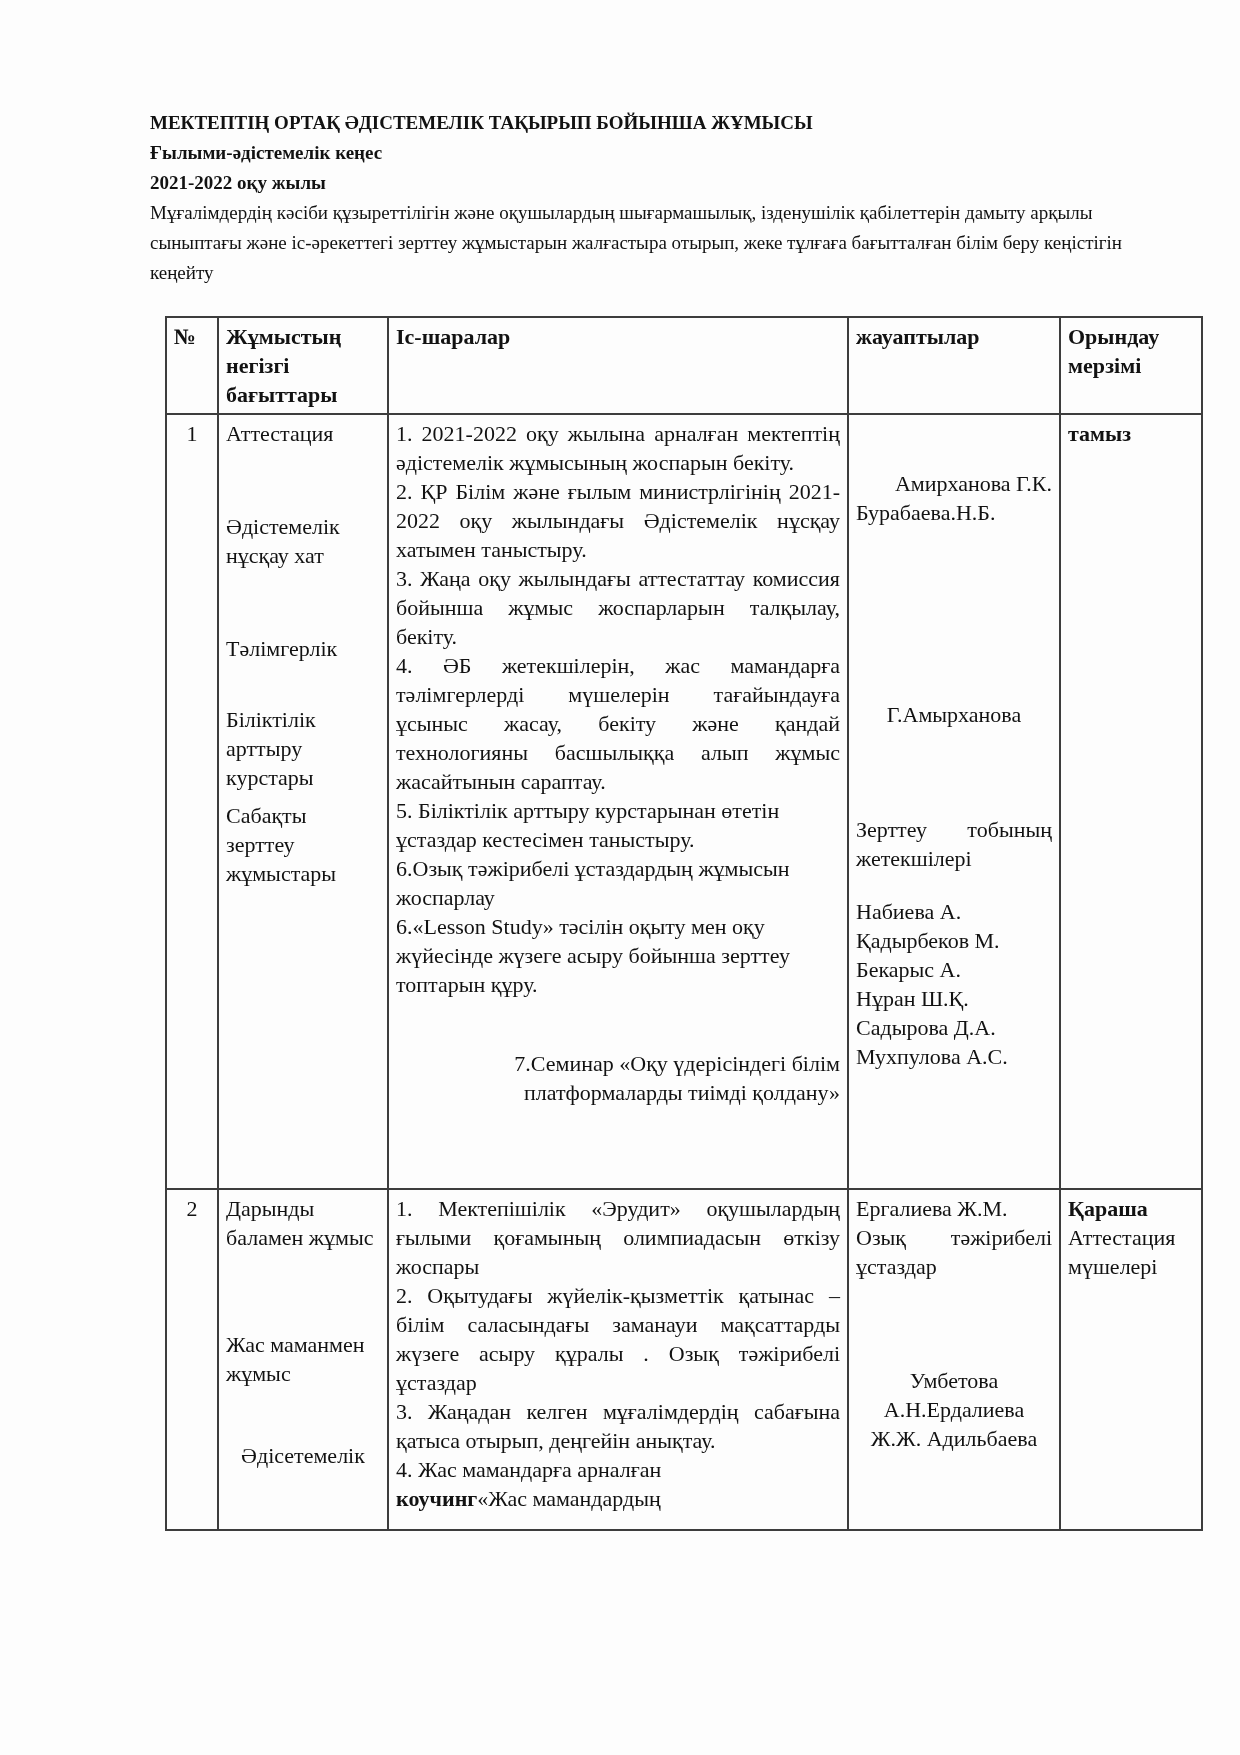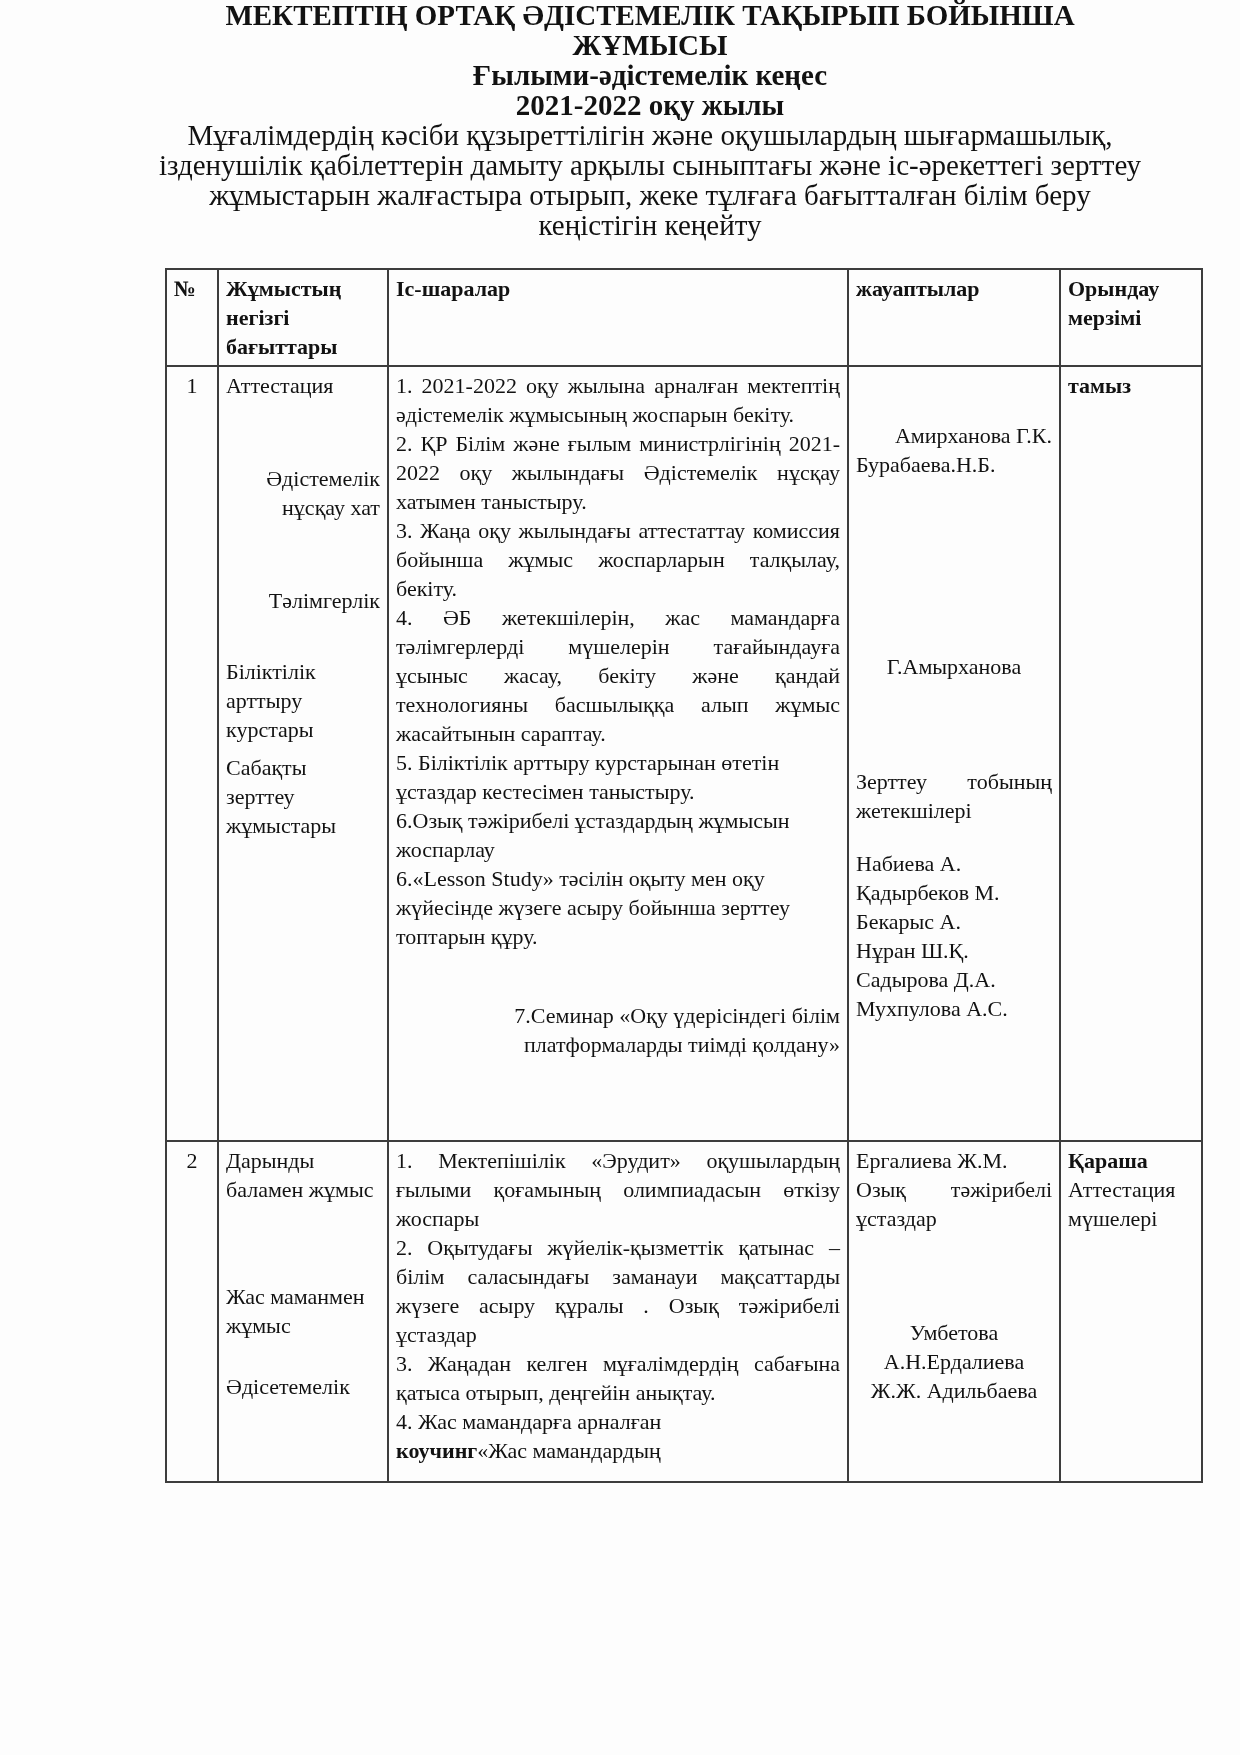--- a/index.html
+++ b/index.html
@@ -7,23 +7,23 @@
     position: relative;
     width: 1240px;
     height: 1755px;
     background: #fdfdfd;
     color: #121212;
     font-family: "Liberation Serif", "DejaVu Serif", serif;
     overflow: hidden;
   }
   .header {
     margin-left: 150px;
+    padding-top: 108px;
     width: 1000px;
-    text-align: center;
-    font-size: 29px;
+    font-size: 19px;
     line-height: 30px;
   }
   .header p { margin: 0; }
   .bold { font-weight: bold; }
 
   table.plan {
     margin-left: 165px;
     margin-top: 28px;
     width: 1036px;
     border-collapse: collapse;
@@ -44,22 +44,22 @@
   tr.row2  { height: 341px; }
 
   td p { margin: 0; }
   .jt { text-align: justify; }
   .ct { text-align: center; }
 
   
   .mt9   { margin-top: 9px; }
   .mt24  { margin-top: 24px; }
   .mt50  { margin-top: 50px; text-align: right; }
-  .mt53  { margin-top: 32px; }
-  .mt64  { margin-top: 64px; text-align: right; }
+  .mt53  { margin-top: 53px; text-align: center; }
+  .mt64  { margin-top: 64px; }
   .mt78  { margin-top: 78px; }
   .mt85  { margin-top: 85px; }
   .mt86  { margin-top: 86px; }
   .mt93  { margin-top: 42px; }
   .mt119 { }
   .mt173 { margin-top: 173px; text-align: center; }
   .mt200 { }
 </style>
 </head>
 <body>

